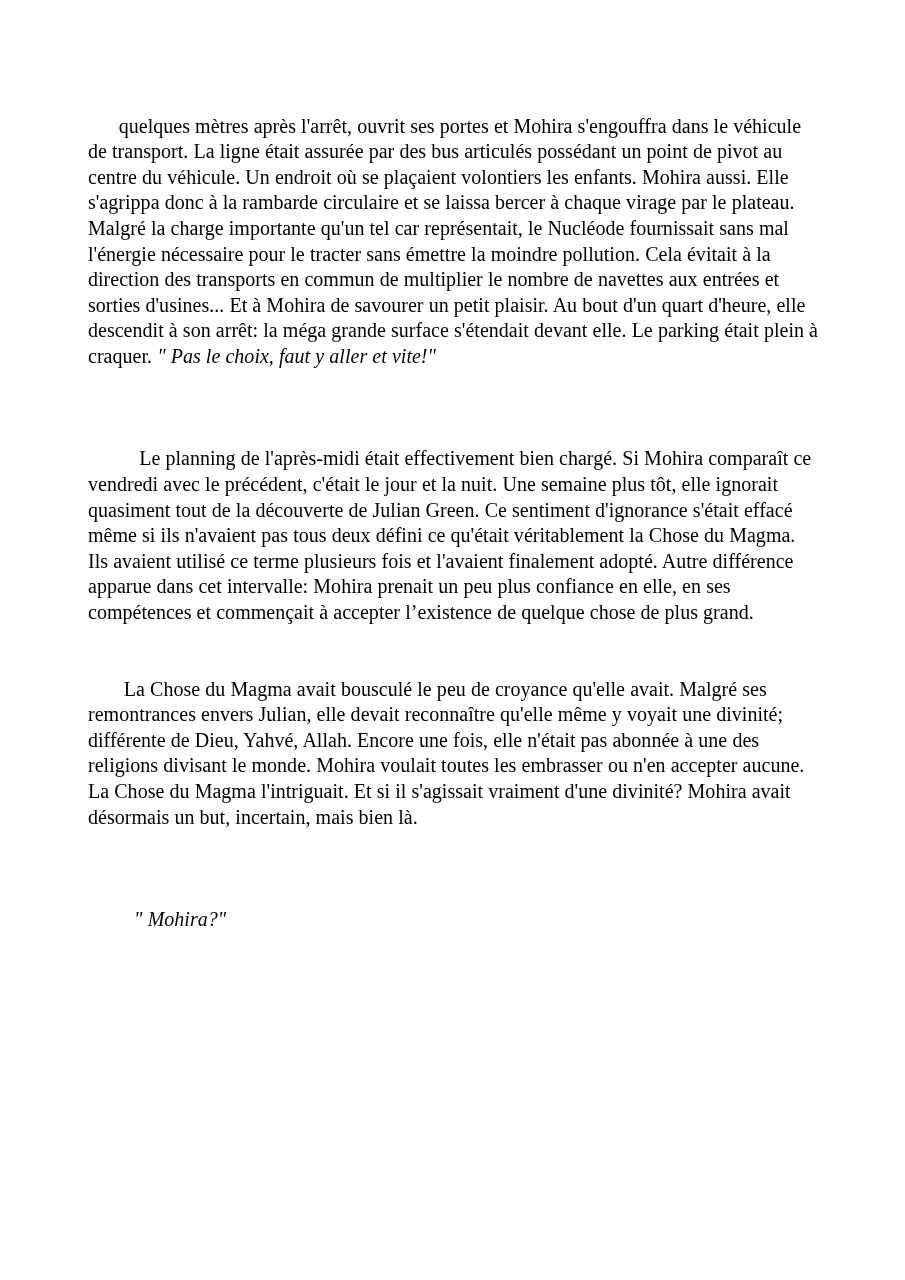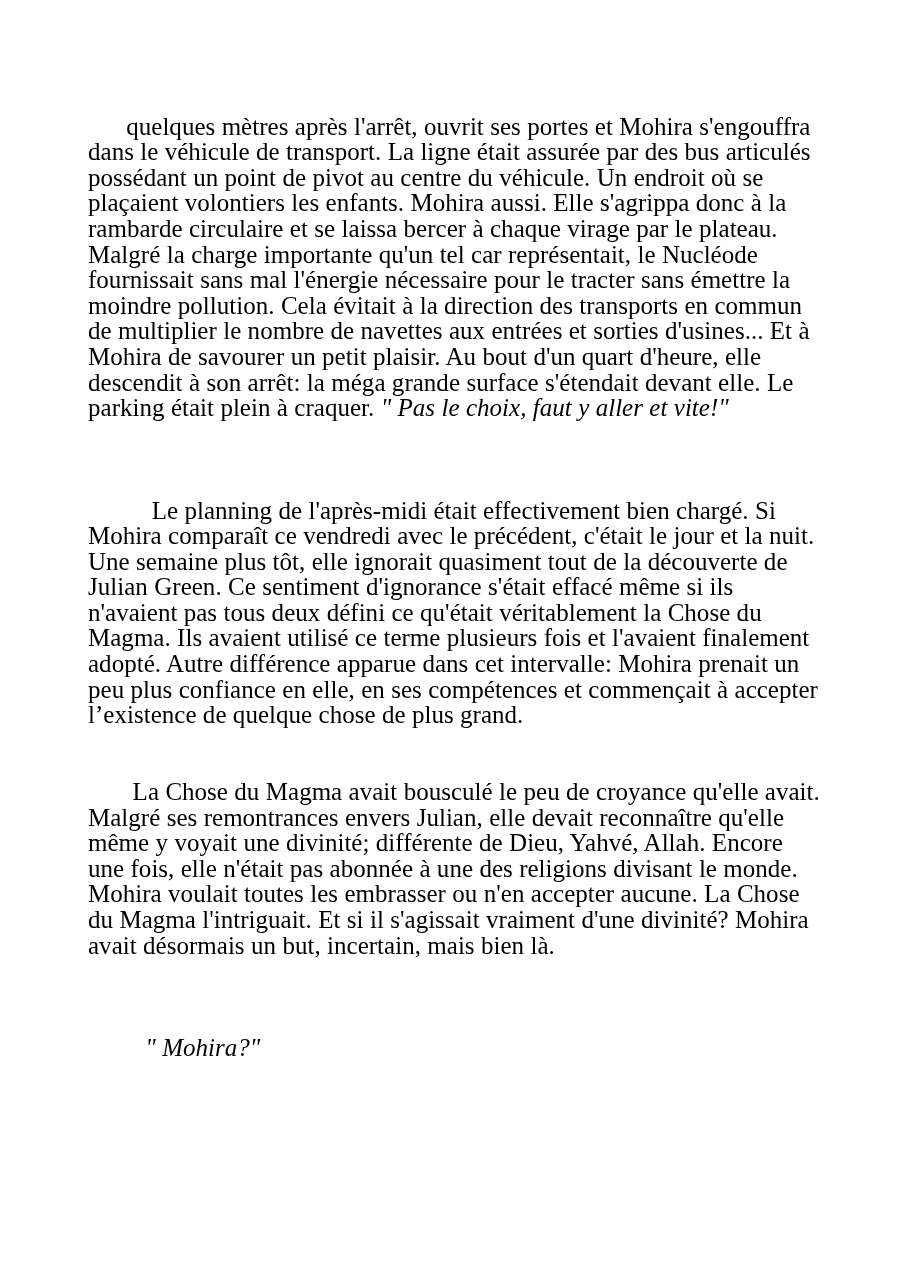--- a/index.html
+++ b/index.html
@@ -24,21 +24,21 @@
     box-sizing: border-box;
   }
   .text-block {
     position: absolute;
     left: 88px;
     top: 88px;
     width: 732px;
   }
   .para {
     margin: 0;
-    font-size: 25px;
+    font-size: 20px;
     line-height: 25.6px;
     text-align: left;
     white-space: pre-wrap;
     word-spacing: 0.1px;
     letter-spacing: 0.02px;
   }
   .para + .para.spaced {
     margin-top: 25.6px;
   }
   .it {

